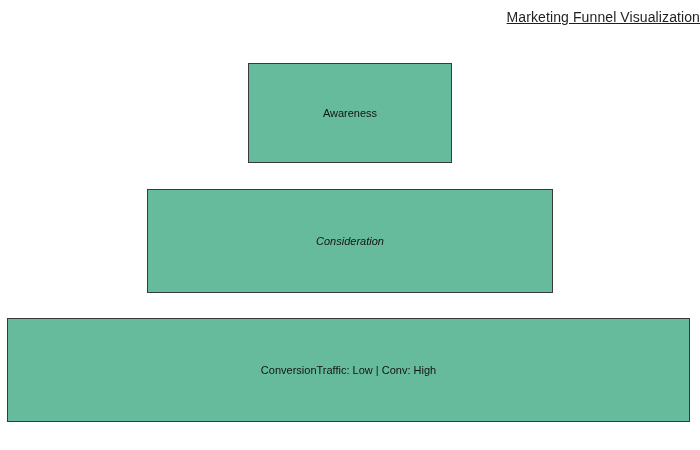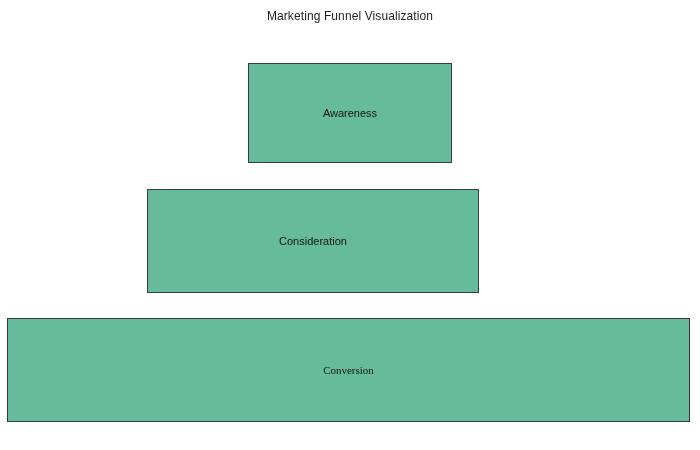--- a/index.html
+++ b/index.html
@@ -11,58 +11,60 @@
   .canvas {
     position: relative;
     width: 700px; height: 450px;
     background: #ffffff;
     overflow: hidden;
   }
   .chart-title {
     position: absolute;
     top: 9px; left: 0;
     width: 100%;
-    text-align: center;
-    font-size: 12px;
+    text-align: right;
+    font-size: 14px;
     color: #1f1f1f;
     letter-spacing: 0.1px;
+    text-decoration: underline;
   }
   .stage {
     position: absolute;
     background: #66BB9C;
     border: 1px solid #3a3a3a;
     box-sizing: border-box;
     display: flex;
     flex-direction: row;
     align-items: center;
     justify-content: center;
     text-align: center;
     color: #141414;
   }
   .stage-label, .stage-detail {
     font-size: 11px;
     line-height: 15px;
     white-space: nowrap;
   }
   #stage-awareness     { left: 248px; top: 63px;  width: 204px; height: 100px; }
-  #stage-consideration { left: 147px; top: 189px; width: 332px; height: 104px; }
-  #stage-conversion    { left: 7px;   top: 318px; width: 683px; height: 104px; font-family: Liberation Serif, serif; }
+  #stage-consideration { left: 147px; top: 189px; width: 406px; height: 104px; font-style: italic; }
+  #stage-conversion    { left: 7px;   top: 318px; width: 683px; height: 104px; }
 </style>
 </head>
 <body>
 
 <div class="canvas">
 
   <div class="chart-title">Marketing Funnel Visualization</div>
 
   <div class="stage" id="stage-awareness">
     <div class="stage-label">Awareness</div>
   </div>
 
   <div class="stage" id="stage-consideration">
     <div class="stage-label">Consideration</div>
   </div>
 
   <div class="stage" id="stage-conversion">
     <div class="stage-label">Conversion</div>
+    <div class="stage-detail">Traffic: Low | Conv: High</div>
   </div>
 
 </div>
 
 </body></html>

